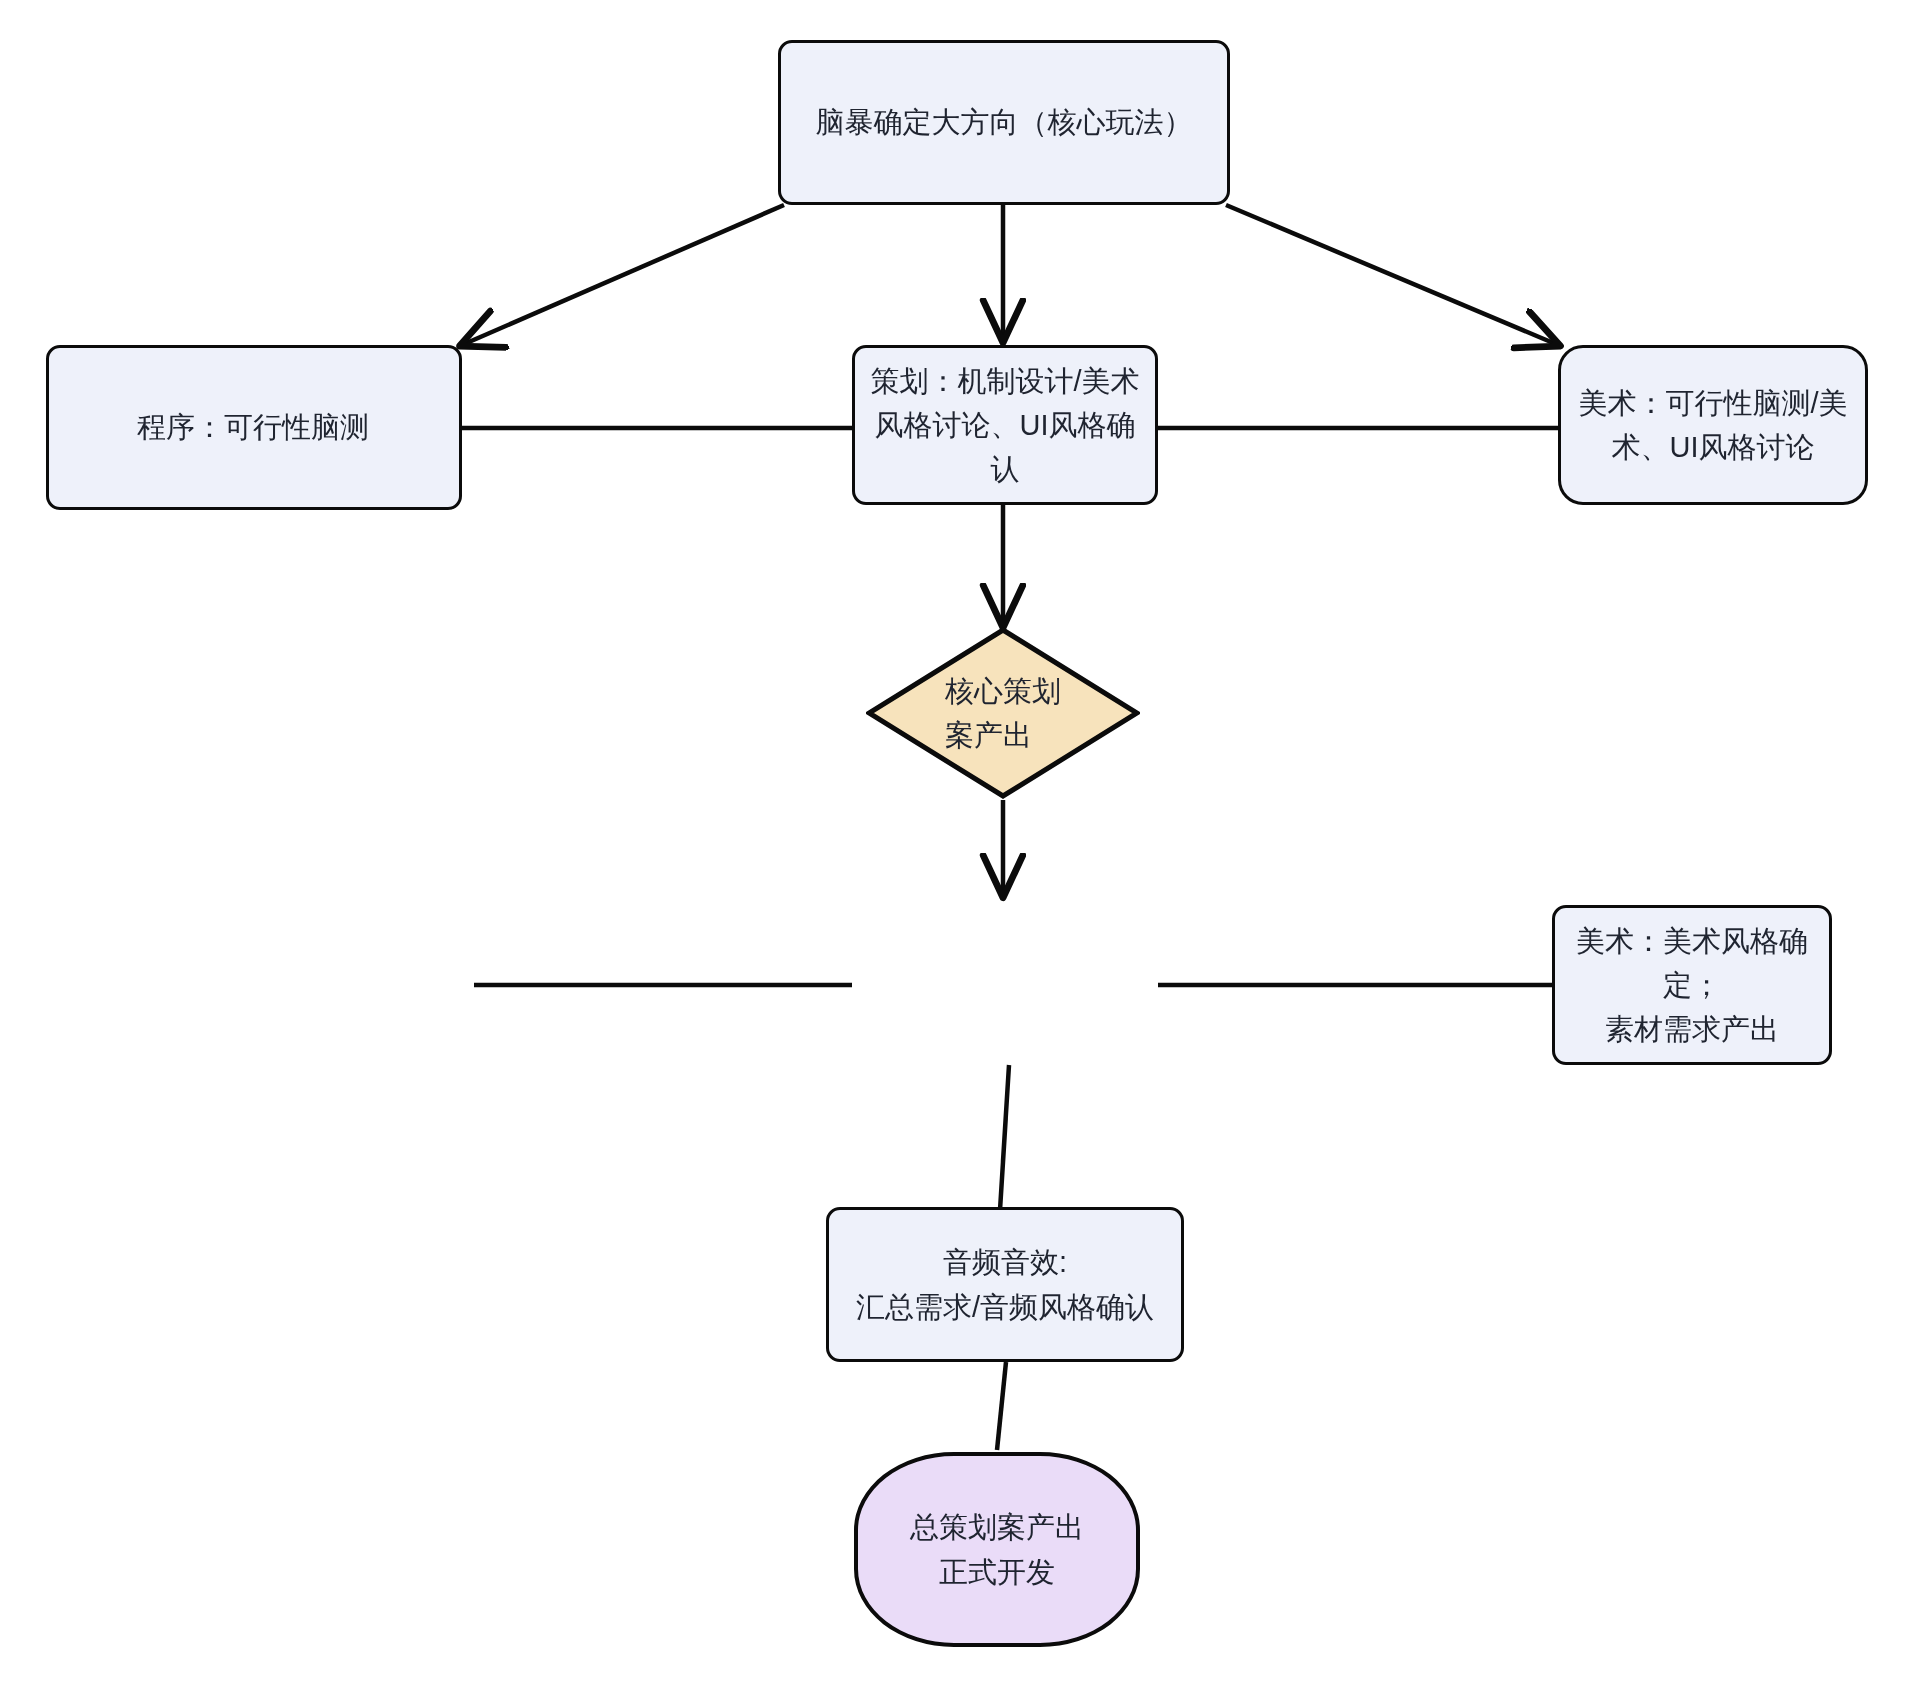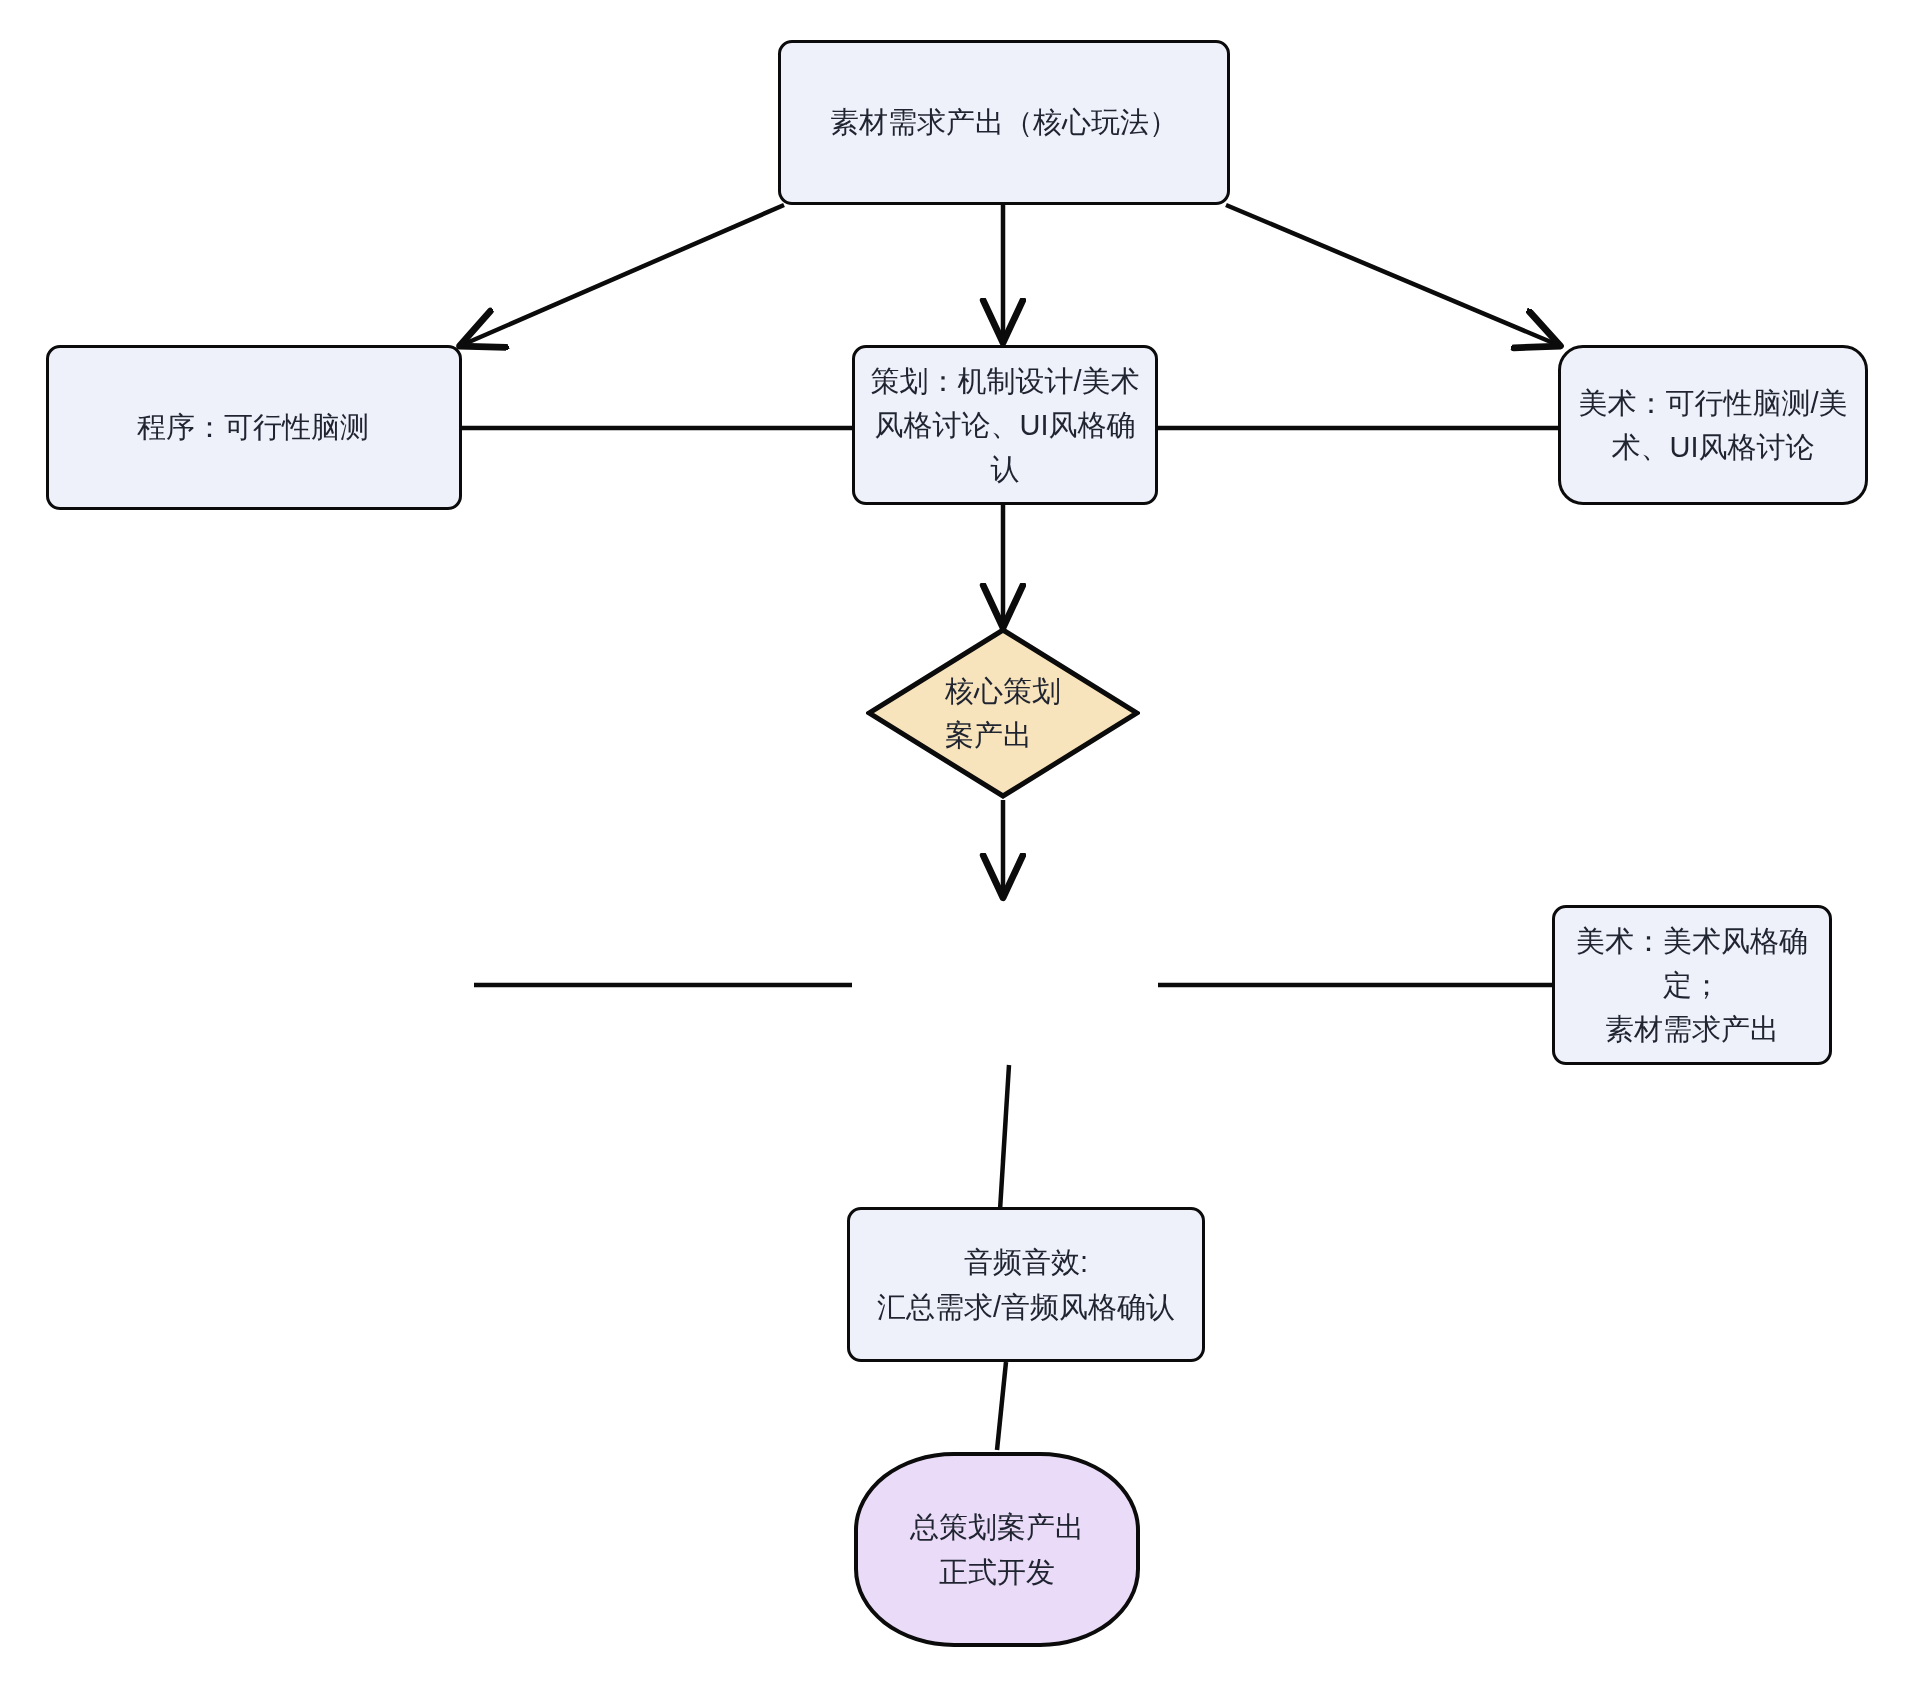--- a/index.html
+++ b/index.html
@@ -103,21 +103,21 @@
     <path d="M 474,985 L 852,985" fill="none" stroke="#0b0b0b" stroke-width="4.5"></path>
 
     <path d="M 1158,985 L 1558,985" fill="none" stroke="#0b0b0b" stroke-width="4.5"></path>
 
     <path d="M 1009,1065 L 1000,1210" fill="none" stroke="#0b0b0b" stroke-width="4.5"></path>
 
     <path d="M 1006,1362 L 997,1450" fill="none" stroke="#0b0b0b" stroke-width="4.5"></path>
   </svg>
 
   <div class="node node-rect" style="left:778px; top:40px; width:452px; height:165px;">
-    <span>素材需求产出（核心玩法）</span>
+    <span>脑暴确定大方向（核心玩法）</span>
   </div>
 
   <div class="node node-rect" style="left:46px; top:345px; width:416px; height:165px;padding-left:12px;">
     <span>程序：可行性脑测</span>
   </div>
 
   <div class="node node-rect" style="left:852px; top:345px; width:306px; height:160px;">
     <span>策划：机制设计/美术
 风格讨论、UI风格确认</span>
   </div>
@@ -135,21 +135,21 @@
 案产出</div>
   </div>
 
 
 
   <div class="node node-rect" style="left:1552px; top:905px; width:280px; height:160px;">
     <span>美术：美术风格确定；
 素材需求产出</span>
   </div>
 
-  <div class="node node-rect" style="left:826px; top:1207px; width:358px; height:155px;margin-left:21px;">
+  <div class="node node-rect" style="left:826px; top:1207px; width:358px; height:155px;">
     <span>音频音效:
 汇总需求/音频风格确认</span>
   </div>
 
   <div class="node node-stadium" style="left:854px; top:1452px; width:286px; height:195px;">
     <span>总策划案产出
 正式开发</span>
   </div>
 
 </div>

